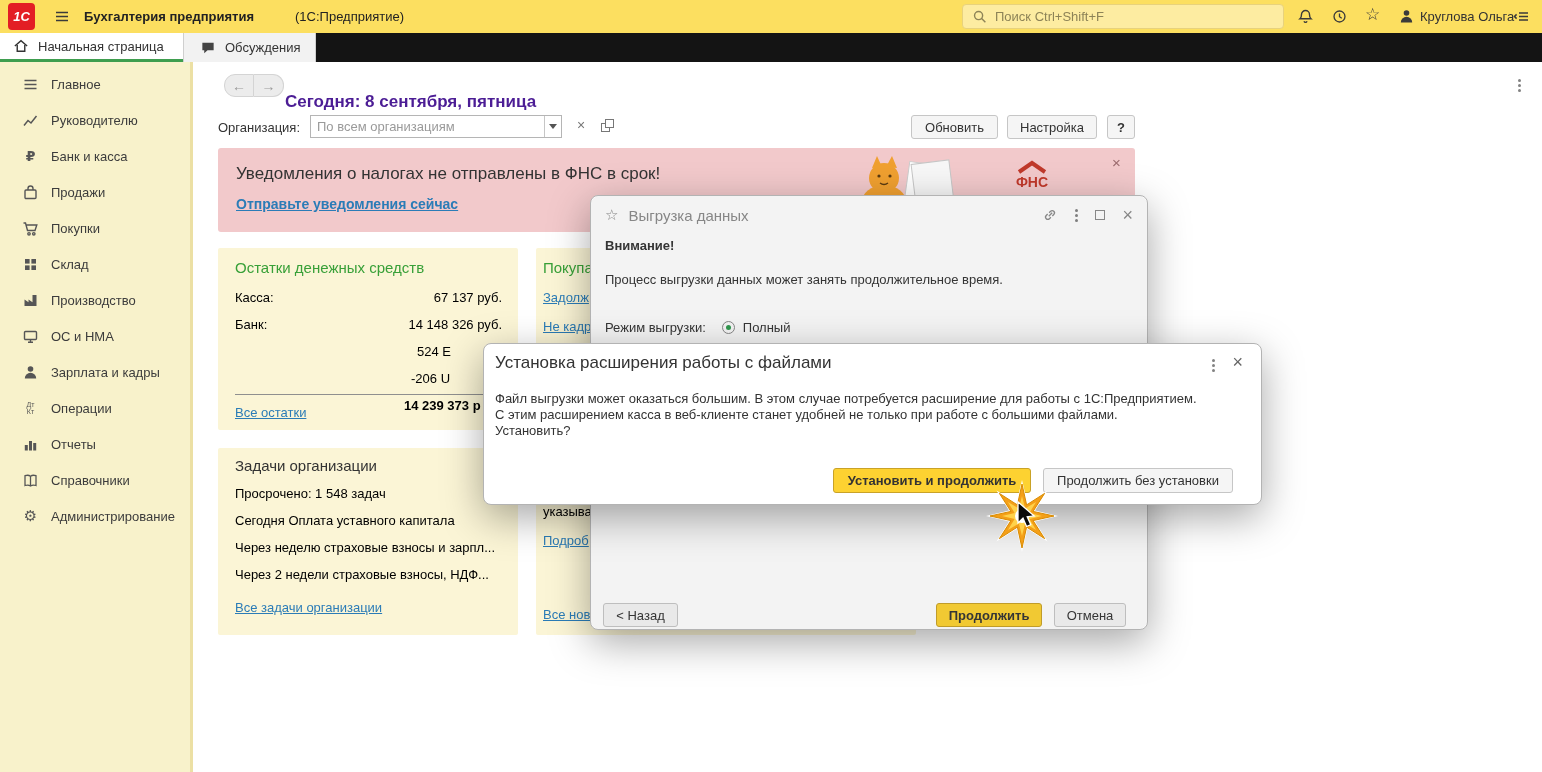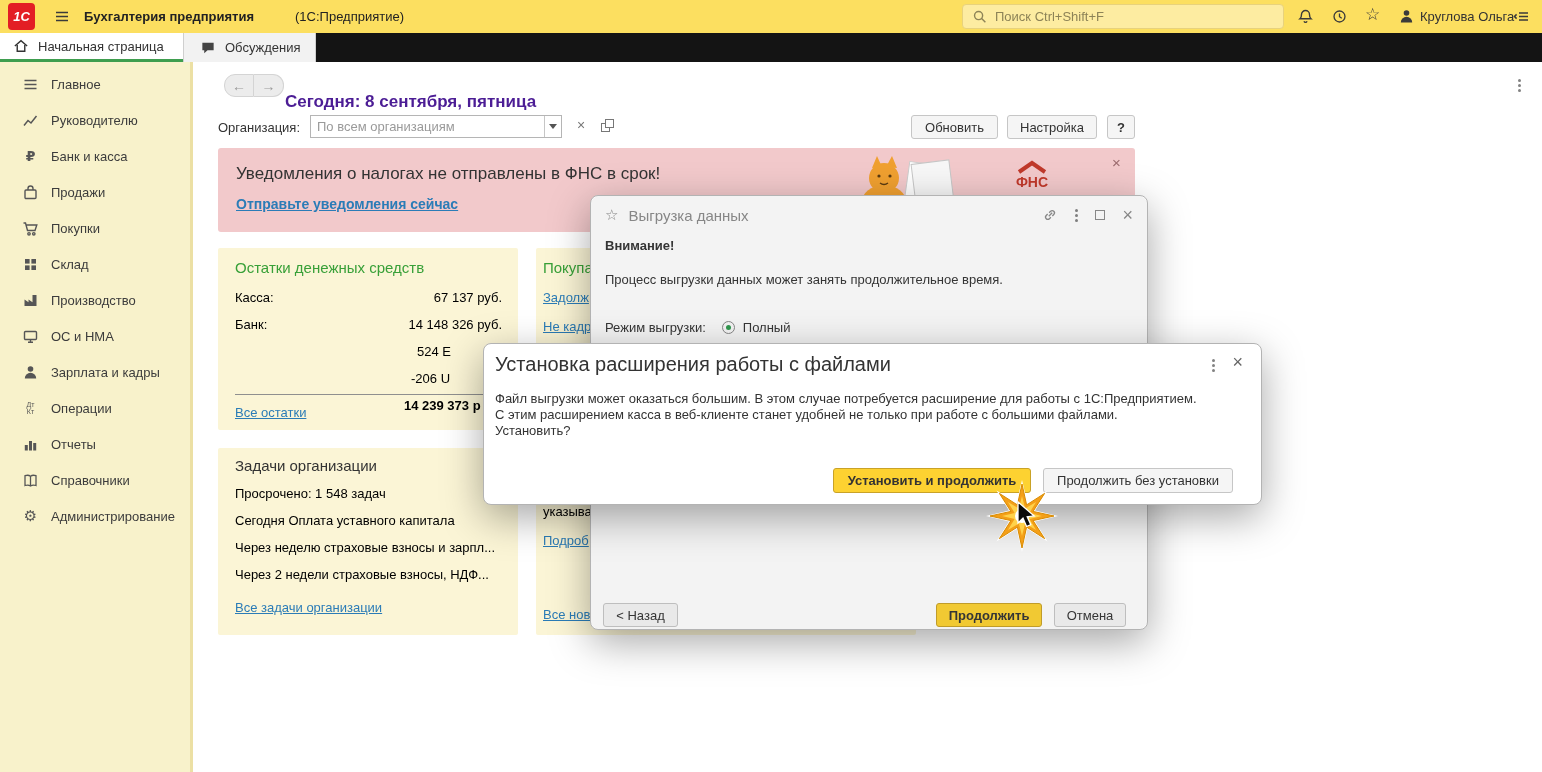--- a/index.html
+++ b/index.html
@@ -67,21 +67,21 @@
   .d1 { left:590px; top:195px; width:558px; height:435px; z-index:30; }
   .d2 { left:483px; top:343px; width:779px; height:162px; z-index:40; }
   .d1 .titlebar { display:flex; align-items:center; height:38px; padding:0 14px; color:#8b8b8b; }
   .d1 .titlebar .t { margin-left:10px; font-size:15px; }
   .tb-icons { margin-left:auto; display:flex; align-items:center; gap:17px; color:#8b8b8b; }
   .maxsq { width:10px; height:10px; border:1px solid #8b8b8b; display:inline-block; }
   .closex { font-size:18px; line-height:14px; color:#8b8b8b; }
   .veil { position:absolute; inset:0; background:rgba(90,90,90,.07); border-radius:8px; pointer-events:none; }
   .radio { width:13px; height:13px; border-radius:50%; border:1px solid #8a8a8a; background:#fff; position:relative; display:inline-block; }
   .radio::after { content:""; position:absolute; left:3px; top:3px; width:5px; height:5px; border-radius:50%; background:#2f9e4f; }
-  .d2 .t2 { position:absolute; left:11px; top:9px; font-size:20px; color:#333; }
+  .d2 .t2 { position:absolute; left:11px; top:9px; font-size:17px; color:#333; }
   .msg { position:absolute; left:11px; color:#333; line-height:16px; }
 
   .cursor-burst { position:absolute; left:978px; top:480px; z-index:50; }
   svg.ic { display:block; }
 </style>
 </head>
 <body>
 
 <div class="stage">
 

